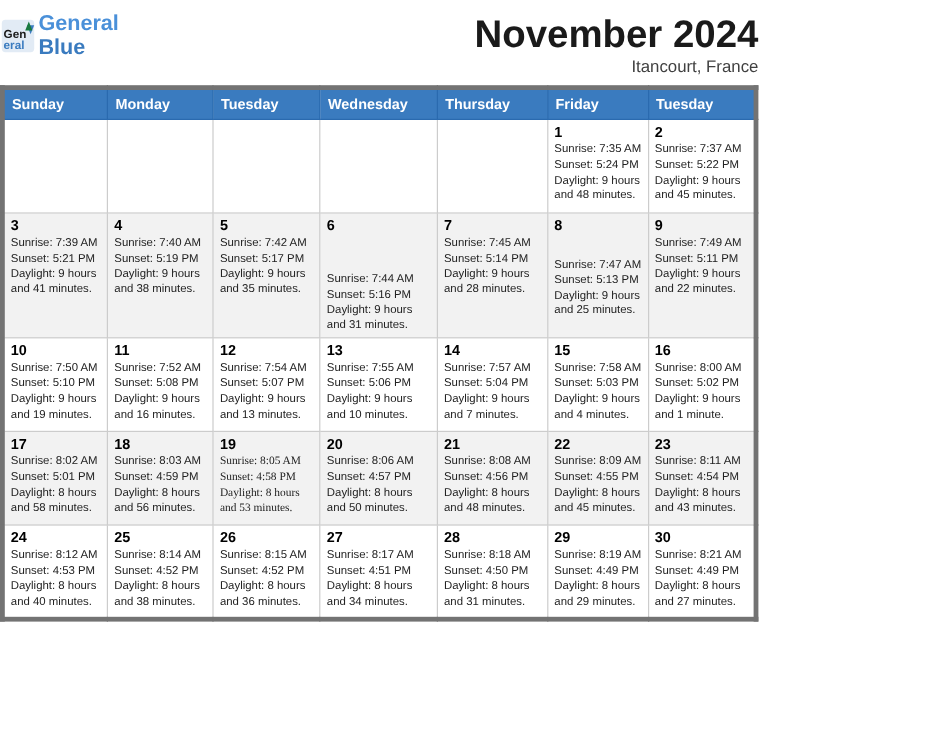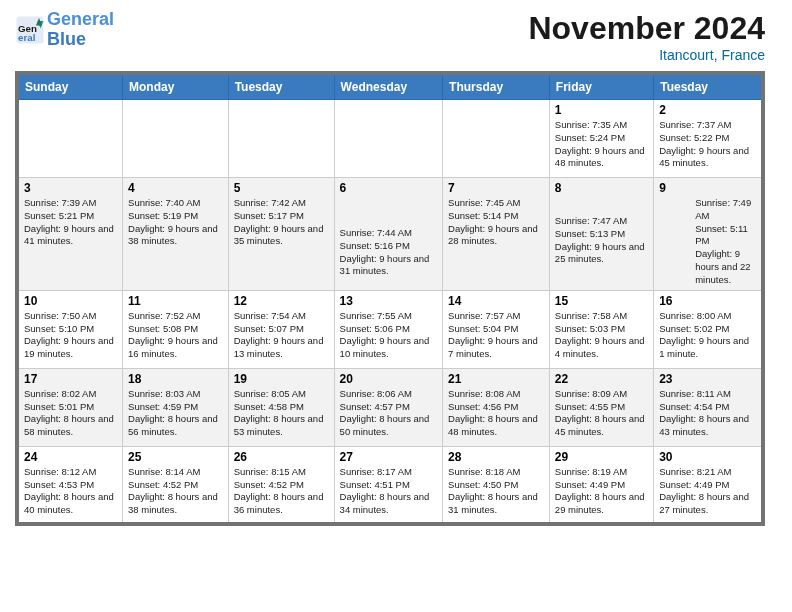--- a/index.html
+++ b/index.html
@@ -4,22 +4,22 @@
   <style>
     * { margin: 0; padding: 0; box-sizing: border-box; }
     body {
       font-family: Arial, sans-serif;
       background: #fff;
       width: 792px;
       height: 612px;
       overflow: hidden;
     }
     .container {
-      width: 780px;
-      padding: 10px 15px;
+      width: 632px;
+      padding: 10px 0;
     }
     .header {
       display: flex;
       justify-content: space-between;
       align-items: flex-start;
       margin-bottom: 8px;
     }
     .logo {
       display: flex;
       align-items: center;
@@ -41,21 +41,21 @@
     .title-block {
       text-align: right;
     }
     .month-title {
       font-size: 32px;
       font-weight: bold;
       color: #1a1a1a;
     }
     .subtitle {
       font-size: 14px;
-      color: #0369a1;
+      color: #404040;
     }
     .calendar {
       width: 100%;
       border-collapse: collapse;
       border: 4px solid #737373;
     }
     .calendar th {
       background: #3a7bbf;
       color: #fff;
       font-size: 12px;
@@ -183,21 +183,21 @@
 Daylight: 9 hours and 28 minutes.</div>
           </td>
           <td>
             <span class="day-num">8</span>
             <div class="day-info" style="white-space: pre-line; margin-top: 20px;">Sunrise: 7:47 AM
 Sunset: 5:13 PM
 Daylight: 9 hours and 25 minutes.</div>
           </td>
           <td>
             <span class="day-num">9</span>
-            <div class="day-info" style="white-space: pre-line; margin-left: 36px;">Sunrise: 7:49 AM
+            <div class="day-info" style="white-space: pre-line;">Sunrise: 7:49 AM
 Sunset: 5:11 PM
 Daylight: 9 hours and 22 minutes.</div>
           </td>
         </tr>
         <tr>
           <td>
             <span class="day-num">10</span>
             <div class="day-info" style="white-space: pre-line;">Sunrise: 7:50 AM
 Sunset: 5:10 PM
 Daylight: 9 hours and 19 minutes.</div>
@@ -247,21 +247,21 @@
 Daylight: 8 hours and 58 minutes.</div>
           </td>
           <td>
             <span class="day-num">18</span>
             <div class="day-info" style="white-space: pre-line;">Sunrise: 8:03 AM
 Sunset: 4:59 PM
 Daylight: 8 hours and 56 minutes.</div>
           </td>
           <td>
             <span class="day-num">19</span>
-            <div class="day-info" style="white-space: pre-line;">Sunrise: 8:05 AM
+            <div class="day-info" style="white-space: pre-line; font-family: Liberation Serif, serif;">Sunrise: 8:05 AM
 Sunset: 4:58 PM
 Daylight: 8 hours and 53 minutes.</div>
           </td>
           <td>
             <span class="day-num">20</span>
             <div class="day-info" style="white-space: pre-line;">Sunrise: 8:06 AM
 Sunset: 4:57 PM
 Daylight: 8 hours and 50 minutes.</div>
           </td>
           <td>

